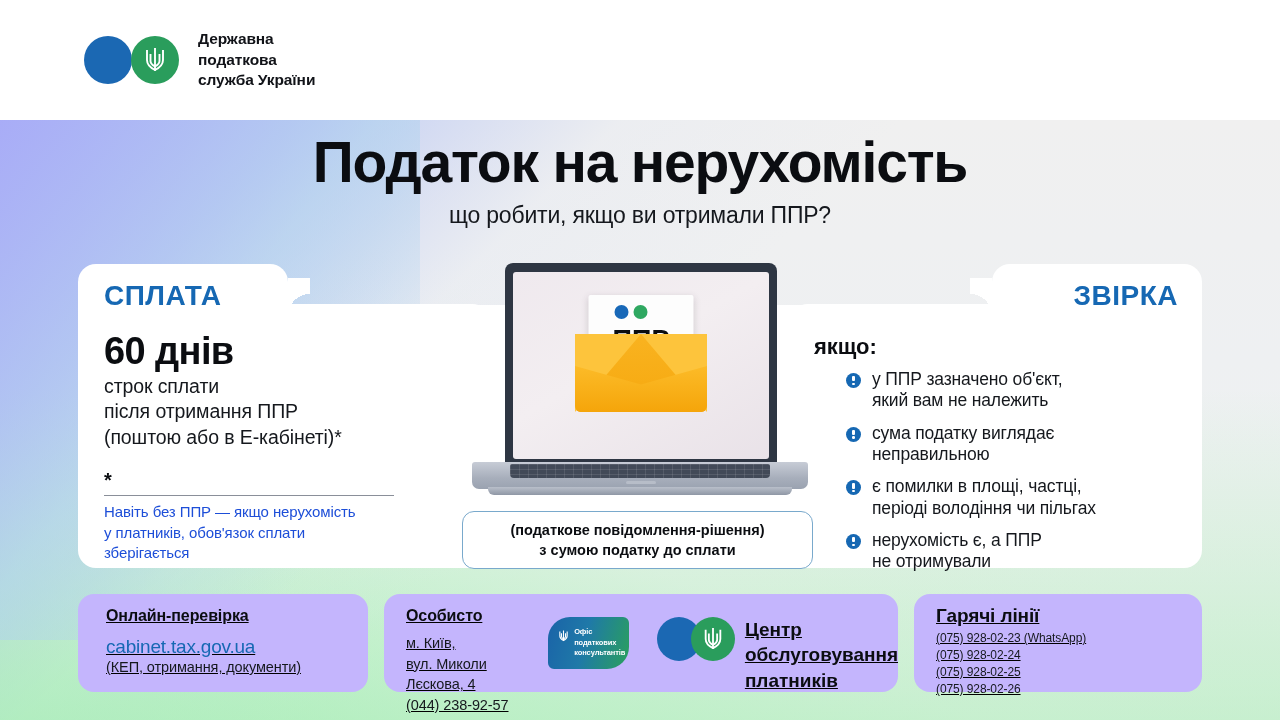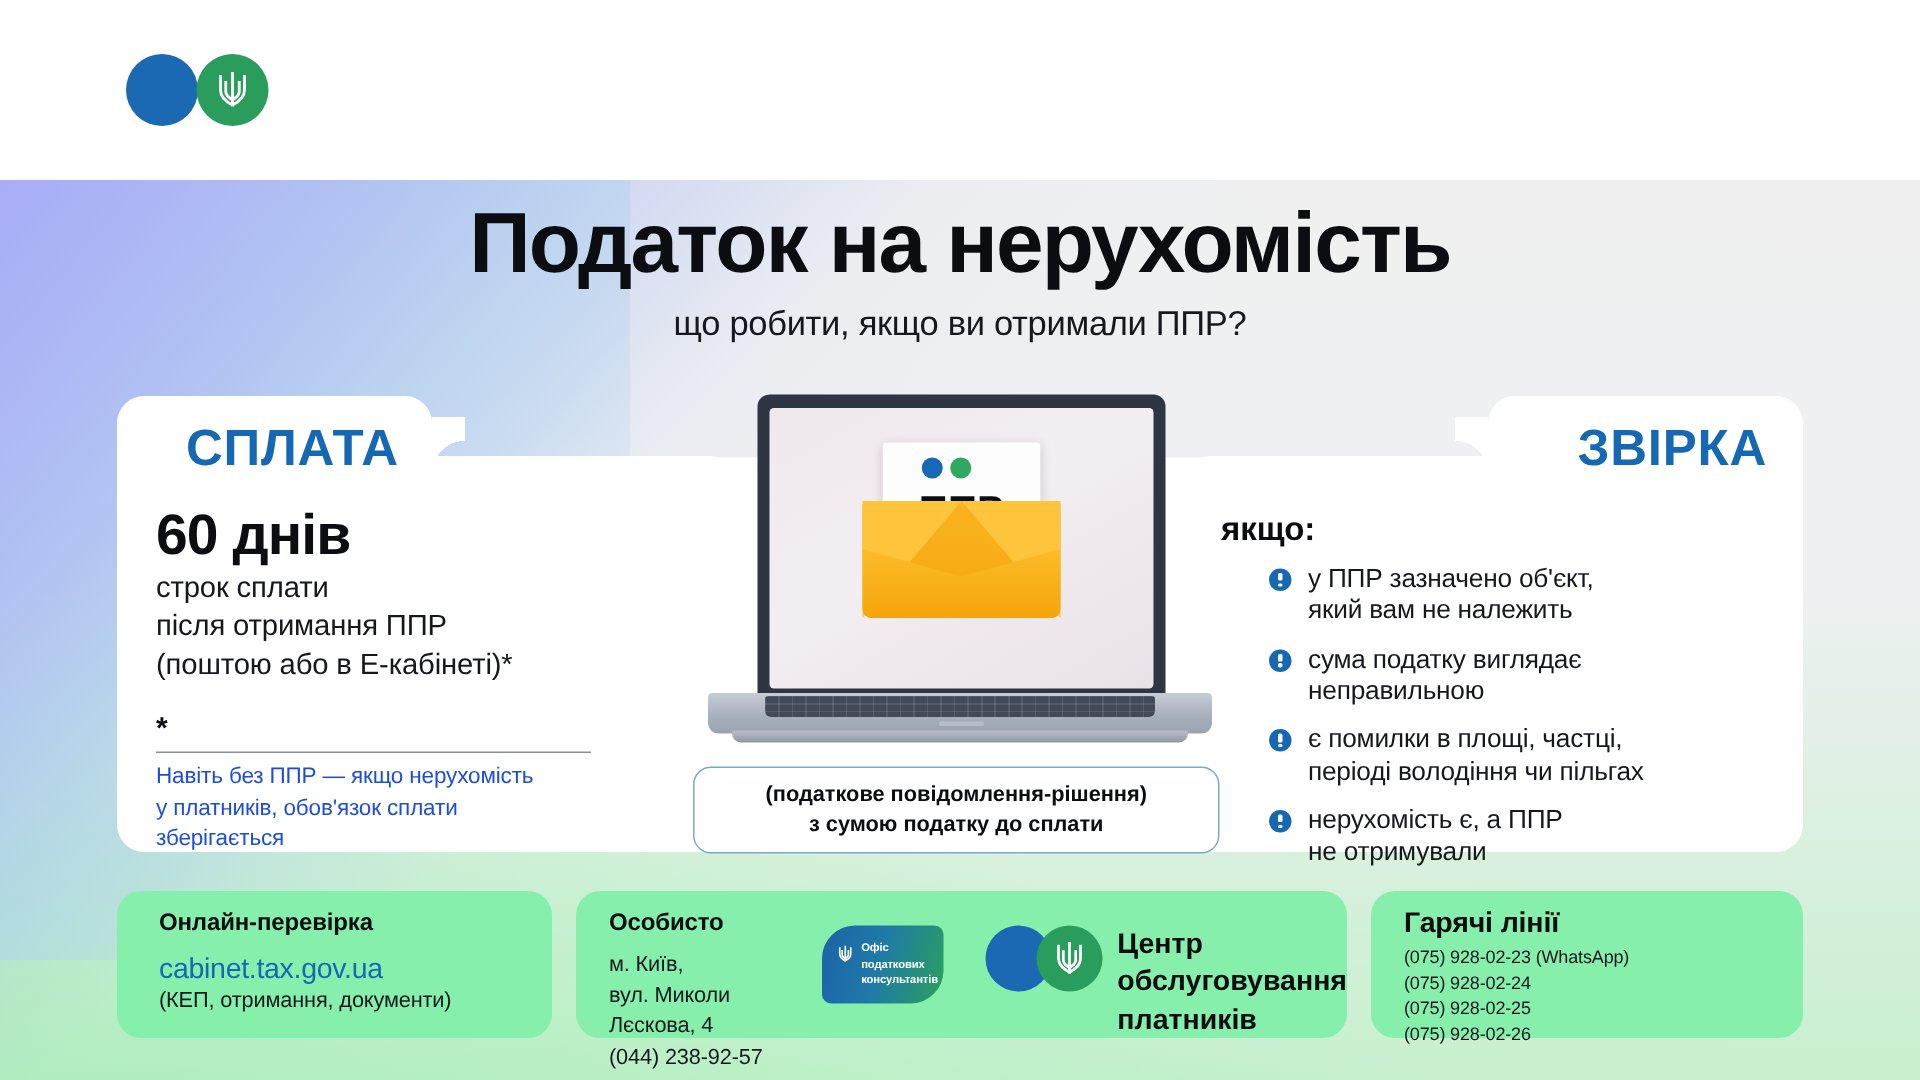--- a/index.html
+++ b/index.html
@@ -103,23 +103,22 @@
     content:""; position:absolute; left:-22px; top:14px; width:22px; height:38px;
     background:radial-gradient(circle at 0% 100%, transparent 0 22px, #fff 22px);
   }
   .panel-right .bodybox {
     position:absolute; left:0; top:40px; width:412px; height:264px;
     background:#fff; border-radius:18px 0 18px 18px;
   }
   .panel-right .inner { position:absolute; left:0; top:0; width:412px; height:304px; padding:18px 20px 0 24px; }
 
   .section-head {
-    font-size:34px; font-weight:bold; color:#1668b3; letter-spacing:0.5px;
+    font-size:28px; font-weight:bold; color:#1668b3; letter-spacing:0.5px;
     line-height:1;
-    margin-left:20px;
   }
   .section-head.right { text-align:right; padding-right:4px; }
 
   .big-num {
     font-size:38px; font-weight:bold; color:#0b0d11; margin-top:22px;
     letter-spacing:-0.6px; line-height:1.05;
   }
   .lead-lines {
     font-size:19.5px; color:#15181d; line-height:1.30; margin-top:2px;
     letter-spacing:-0.1px;
@@ -213,21 +212,21 @@
   
   .caption-box {
     position:absolute; left:462px; top:511px; width:351px; height:58px;
     background:#fff; border:1.5px solid #79a9cc; border-radius:12px;
     display:flex; align-items:center; justify-content:center; text-align:center;
     z-index:7;
   }
   .caption-box .ctxt { font-size:14.5px; font-weight:bold; color:#0b0d11; line-height:1.38; }
 
   
-  .bcard { position:absolute; background:#86efac; border-radius:16px; z-index:4; }
+  .bcard { position:absolute; background:#c4b5fd; border-radius:16px; z-index:4;text-decoration:underline; }
   .bcard-1 { left:78px; top:594px; width:290px; height:98px; padding:13px 0 0 28px; }
   .bcard-2 { left:384px; top:594px; width:514px; height:98px; padding:13px 0 0 22px; }
   .bcard-3 { left:914px; top:594px; width:288px; height:98px; padding:11px 0 0 22px; }
 
   .bc-title { font-size:16px; font-weight:bold; color:#0b0d11; letter-spacing:-0.1px; }
   .bc-link { font-size:19px; color:#1668b3; margin-top:11px; letter-spacing:-0.2px; }
   .bc-sub { font-size:14.5px; color:#15181d; margin-top:1px; letter-spacing:-0.1px; }
   .bc-addr { font-size:14.5px; color:#15181d; line-height:1.42; margin-top:8px; letter-spacing:-0.1px; }
   .bc-phones { font-size:12px; color:#15181d; line-height:1.42; margin-top:3px; letter-spacing:-0.1px; }
   .bc-title.hot { font-size:19px; }
@@ -271,20 +270,25 @@
             <g fill="none" stroke="#ffffff" stroke-width="1.9">
               <path d="M12 3 L12 26"></path>
               <path d="M4 5 L4 15 Q4 21 12 25"></path>
               <path d="M20 5 L20 15 Q20 21 12 25"></path>
               <path d="M7.5 9 L7.5 16 Q7.5 19 12 21.5"></path>
               <path d="M16.5 9 L16.5 16 Q16.5 19 12 21.5"></path>
             </g>
           </svg>
         </span>
       </div>
+      <div class="logo-text">
+        <div>Державна</div>
+        <div>податкова</div>
+        <div>служба України</div>
+      </div>
     </div>
   </div>
 
   <div class="title-zone">
     <div class="main-title">Податок на нерухомість</div>
     <div class="sub-title">що робити, якщо ви отримали ППР?</div>
   </div>
 
   <div class="panel panel-left">
     <div class="tab"></div>

